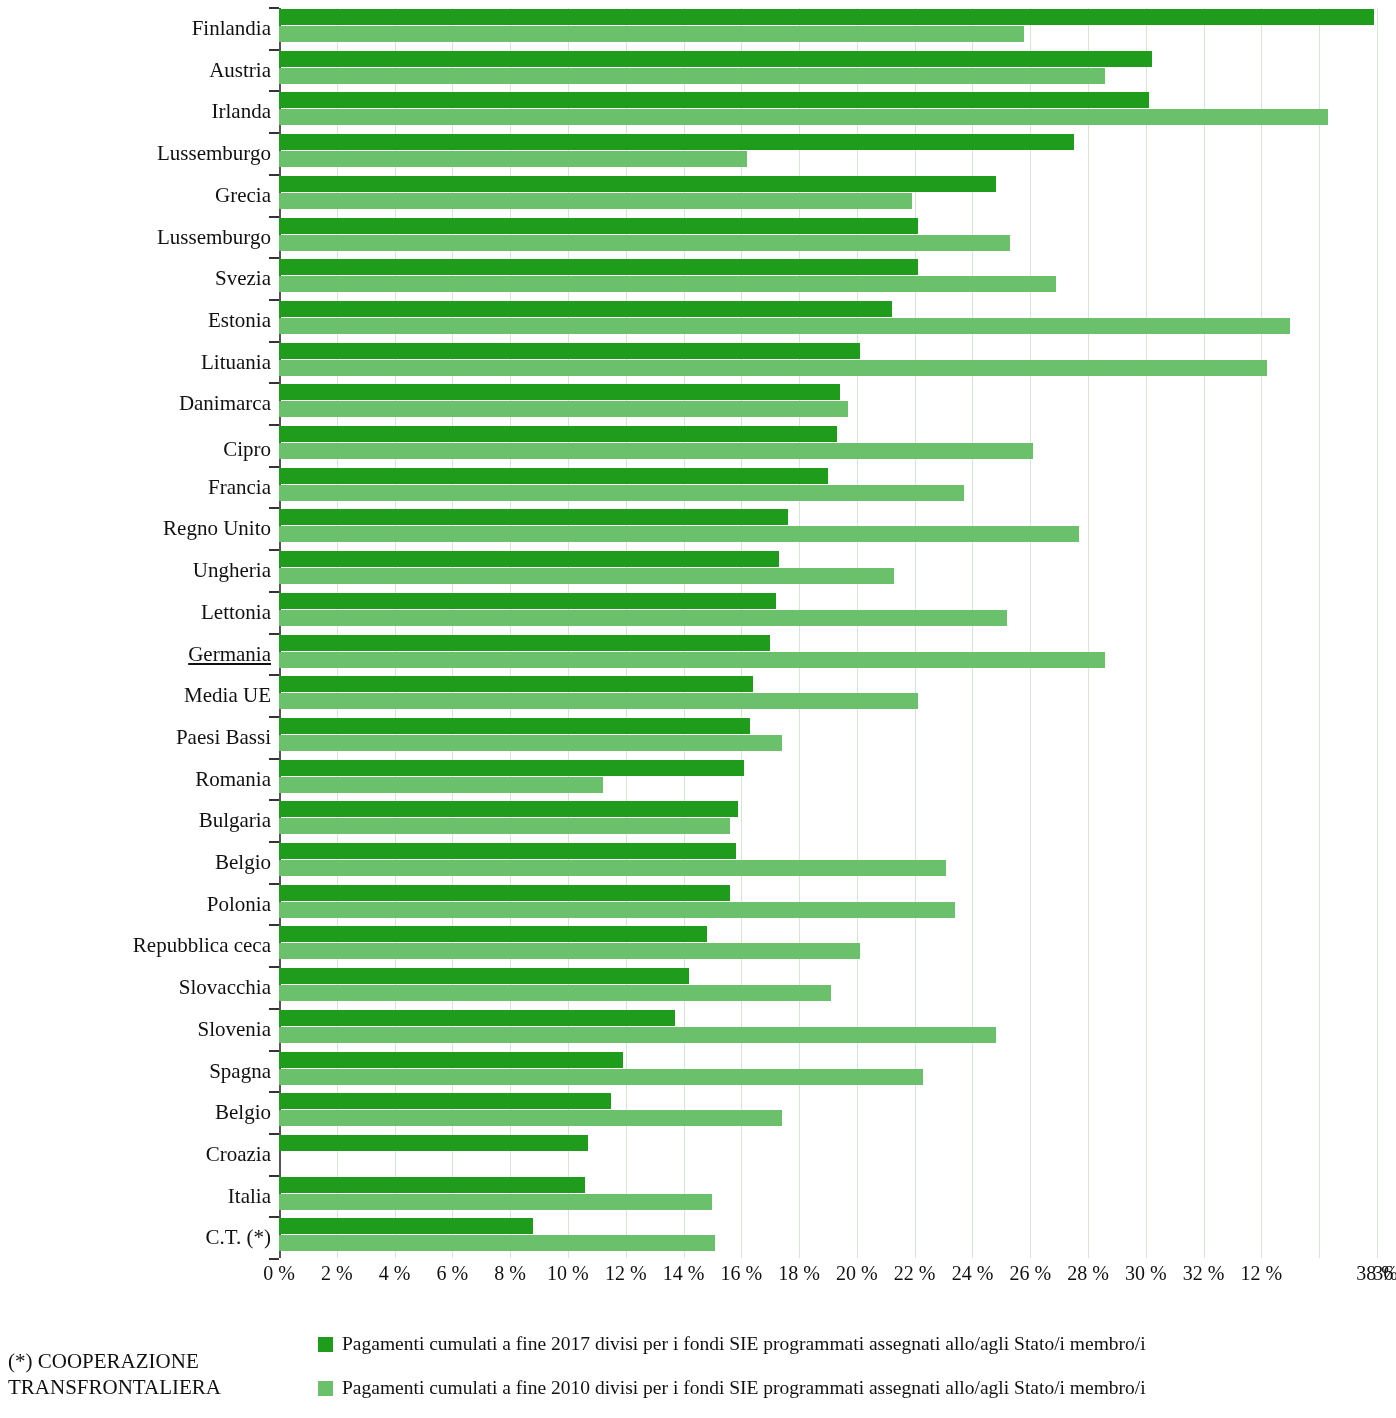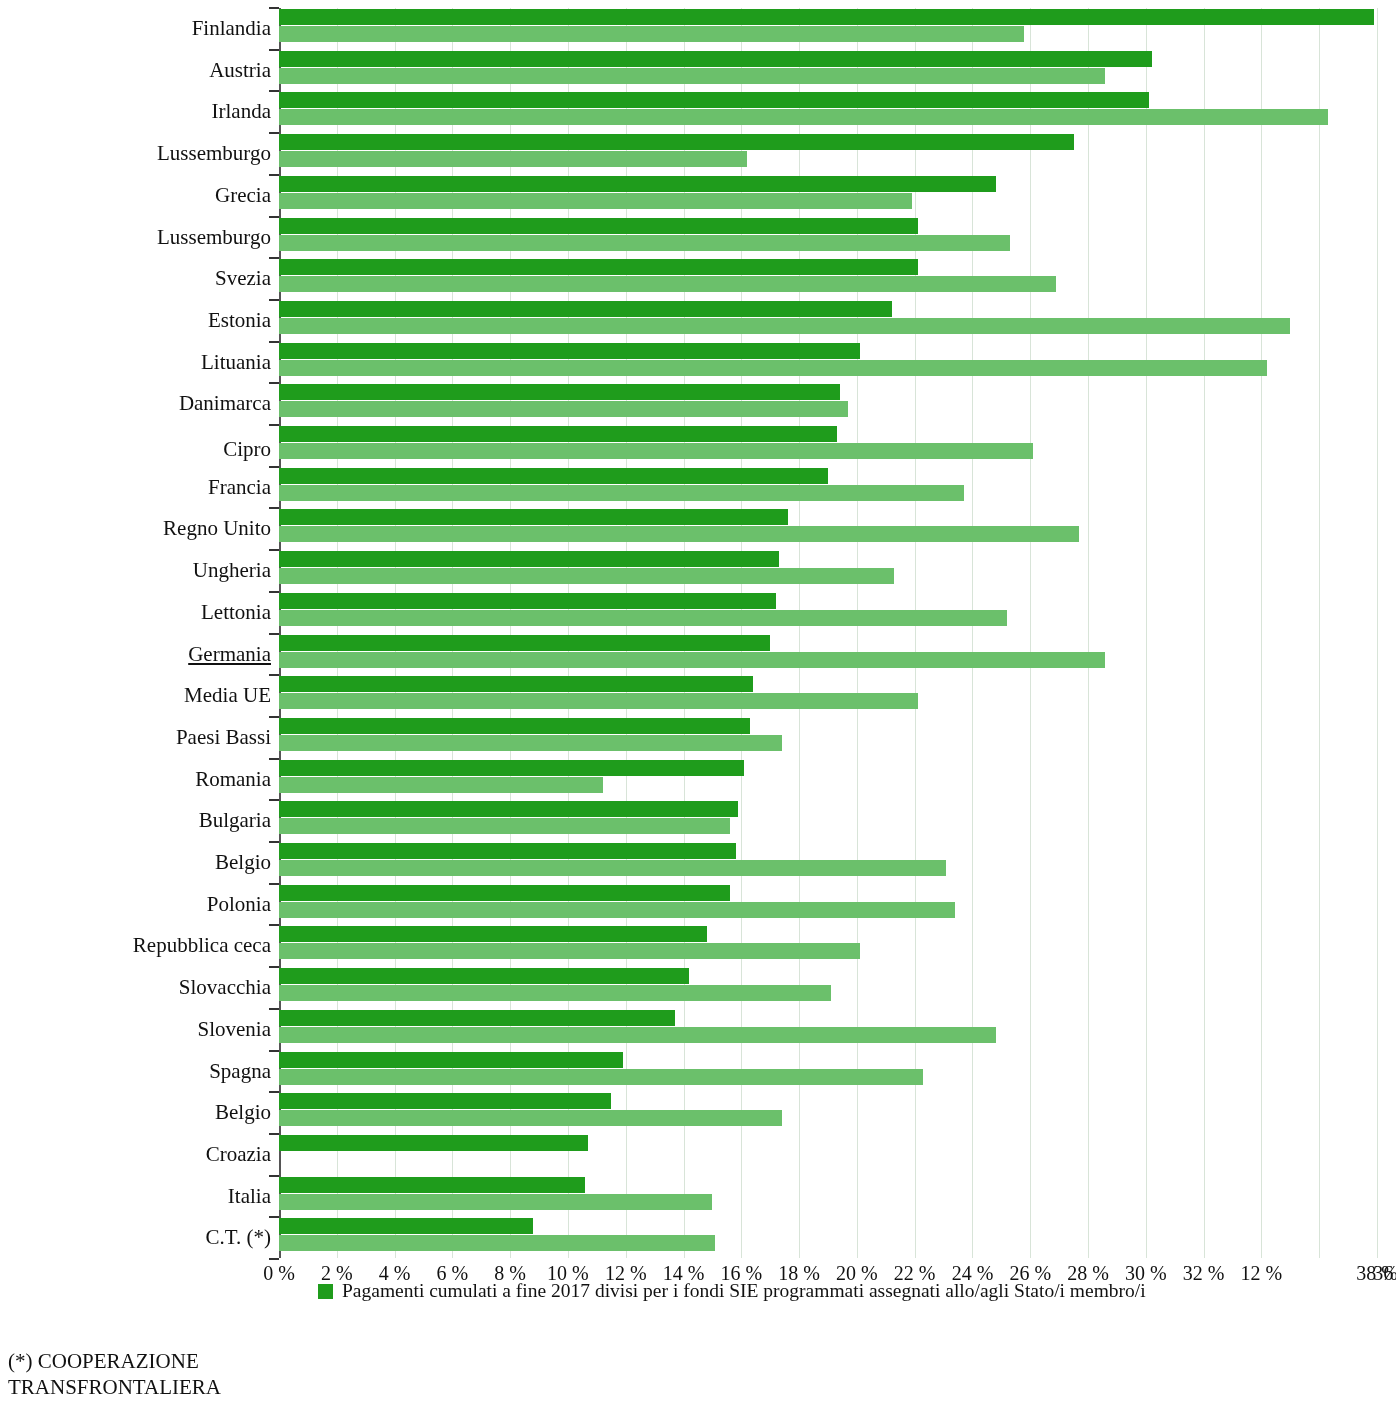--- a/index.html
+++ b/index.html
@@ -73,21 +73,21 @@
     top:1262px;
     font-size:20px;
     transform:translateX(-50%);
     white-space:nowrap;
     color:#111111;
   }
 
   
   #legend{
     position:absolute;
-    left:318px; top:1269px;
+    left:318px; top:1322px;
     width:1060px;
   }
   .legend-row{
     display:flex;
     align-items:center;
     height:44px;
   }
   .legend-swatch{
     width:15px;height:15px;
     margin-right:9px;
@@ -334,18 +334,22 @@
     <div class="ylabel" style="top: 1142.9px;">Croazia</div>
     <div class="ylabel" style="top: 1184.6px;">Italia</div>
     <div class="ylabel" style="top: 1226.3px;">C.T. (*)</div>
   </div>
 
 <div id="legend">
     <div class="legend-row">
       <span class="legend-swatch" style="background: rgb(31, 156, 28);"></span>
       <span class="legend-text">Pagamenti cumulati a fine 2017 divisi per i fondi SIE programmati assegnati allo/agli Stato/i membro/i</span>
     </div>
+    <div class="legend-row">
+      <span class="legend-swatch" style="background: rgb(107, 192, 107);"></span>
+      <span class="legend-text">Pagamenti cumulati a fine 2010 divisi per i fondi SIE programmati assegnati allo/agli Stato/i membro/i</span>
+    </div>
   </div>
 
 <div id="footnote">
   <div>(*) COOPERAZIONE</div>
   <div>TRANSFRONTALIERA</div>
 </div>
 
 </body></html>

